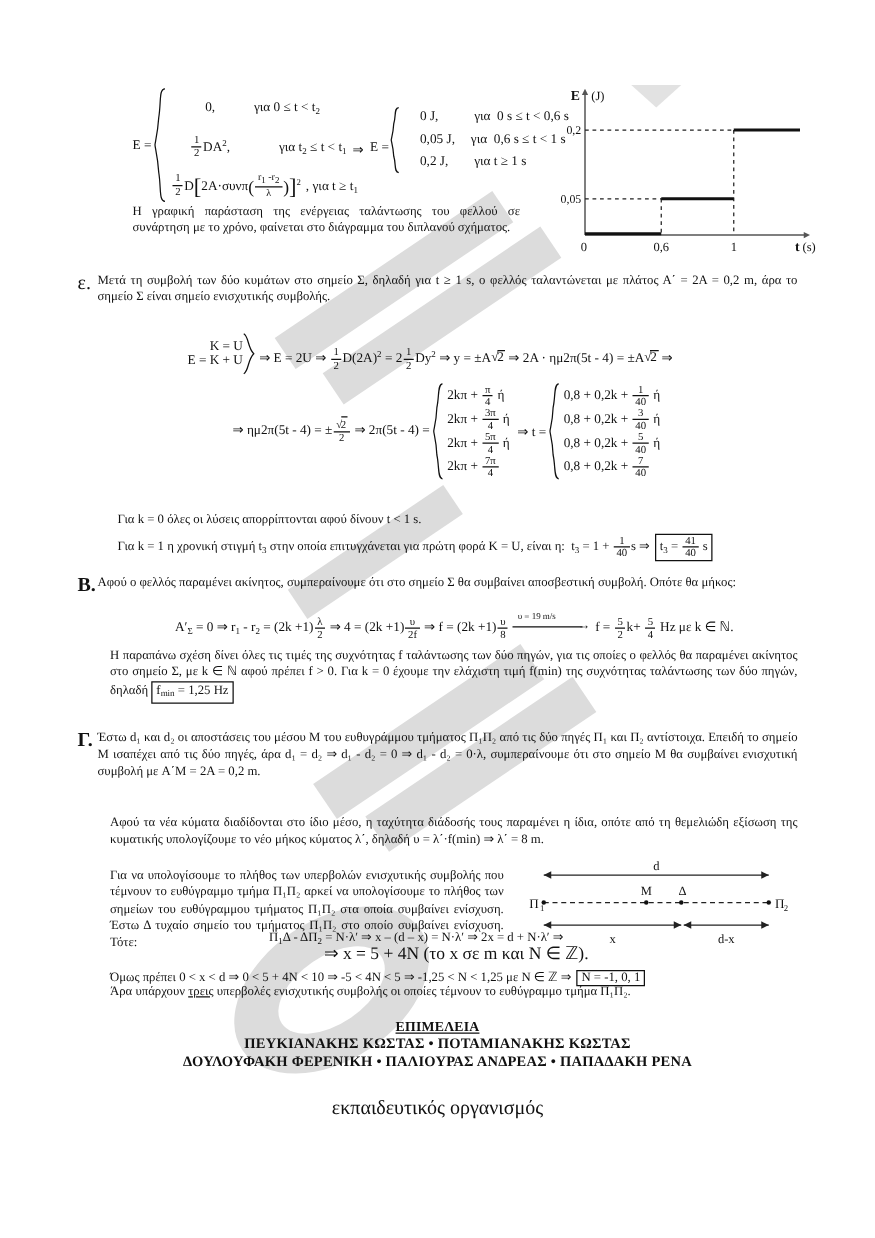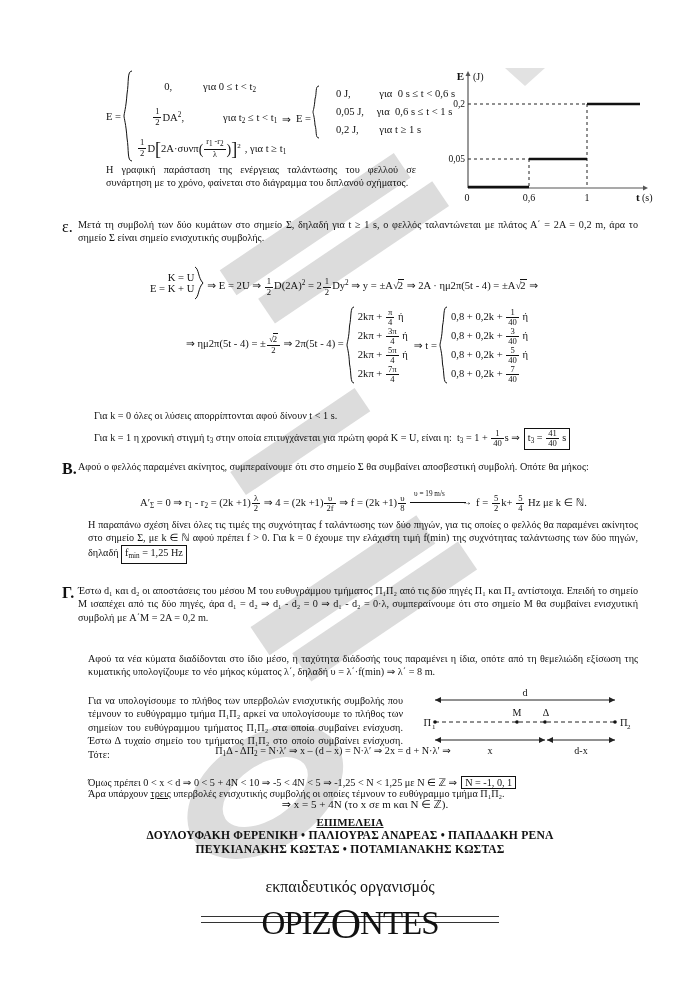--- a/index.html
+++ b/index.html
@@ -286,40 +286,33 @@
     <line x1="142" y1="54" x2="210" y2="54" stroke="#222" stroke-width="1"></line>
     <path d="M142 54 l6 -3 v6 z" fill="#222"></path>
     <path d="M210 54 l-6 -3 v6 z" fill="#222"></path>
     <text x="85" y="68" font-family="Liberation Serif, serif" font-size="10" fill="#111" text-anchor="middle">x</text>
     <text x="176" y="68" font-family="Liberation Serif, serif" font-size="10" fill="#111" text-anchor="middle">d-x</text>
   </svg>
 
   <div class="blk txt centerline math" style="left:88px;top:744px;width:490px;font-size:10.2px;">
     Π<sub>1</sub>Δ - ΔΠ<sub>2</sub> = N·λ′ ⇒ x – (d – x) = N·λ′ ⇒ 2x = d + N·λ′ ⇒
   </div>
-  <div class="blk txt centerline math" style="left:120px;top:798px;width:490px;font-size:11px;text-align:center;">⇒ x = 5 + 4N (το x σε m και  N ∈ ℤ).</div>
+  <div class="blk txt centerline math" style="left:120px;top:757px;width:490px;font-size:14px;text-align:center;">⇒ x = 5 + 4N (το x σε m και  N ∈ ℤ).</div>
 
   <div class="blk" style="left:88px;top:772px;width:552px;">
     <span class="txt">Όμως πρέπει 0 &lt; x &lt; d ⇒ 0 &lt; 5 + 4N &lt; 10 ⇒ -5 &lt; 4N &lt; 5 ⇒ -1,25 &lt; N &lt; 1,25 με N ∈ ℤ  ⇒</span>
     <span class="boxed" style="font-size:10.2px;">N = -1, 0, 1</span>
   </div>
 
   <div class="blk txt" style="left:88px;top:787px;width:552px;">
     <span>Άρα υπάρχουν </span><span style="text-decoration:underline;">τρεις</span><span> υπερβολές ενισχυτικής συμβολής οι οποίες τέμνουν το ευθύγραμμο τμήμα Π₁Π₂.</span>
   </div>
 
   <div class="footer" style="top:816px;">
     <div class="epim">ΕΠΙΜΕΛΕΙΑ</div>
+    <div class="names">ΠΕΥΚΙΑΝΑΚΗΣ ΚΩΣΤΑΣ • ΠΟΤΑΜΙΑΝΑΚΗΣ ΚΩΣΤΑΣ</div>
     <div class="names" style="margin-top:1px;">ΔΟΥΛΟΥΦΑΚΗ ΦΕΡΕΝΙΚΗ • ΠΑΛΙΟΥΡΑΣ ΑΝΔΡΕΑΣ • ΠΑΠΑΔΑΚΗ ΡΕΝΑ</div>
-    <div class="names">ΠΕΥΚΙΑΝΑΚΗΣ ΚΩΣΤΑΣ • ΠΟΤΑΜΙΑΝΑΚΗΣ ΚΩΣΤΑΣ</div>
   </div>
 
   <div class="footer" style="top:878px;">εκπαιδευτικός οργανισμός</div>
 
-  <div class="footer" style="top:896px;">
-    <div class="logo">
-      <span class="logorule" style="top:20px;left:-60px;right:-60px;"></span>
-      <span class="logorule" style="top:26px;left:-60px;right:-60px;"></span>
-      <span class="logotext"><span>OPIZ</span><span style="font-size:42px;position:relative;top:4px;">O</span><span>NTES</span></span>
-    </div>
-  </div>
 
 </div>
 
 </body></html>

